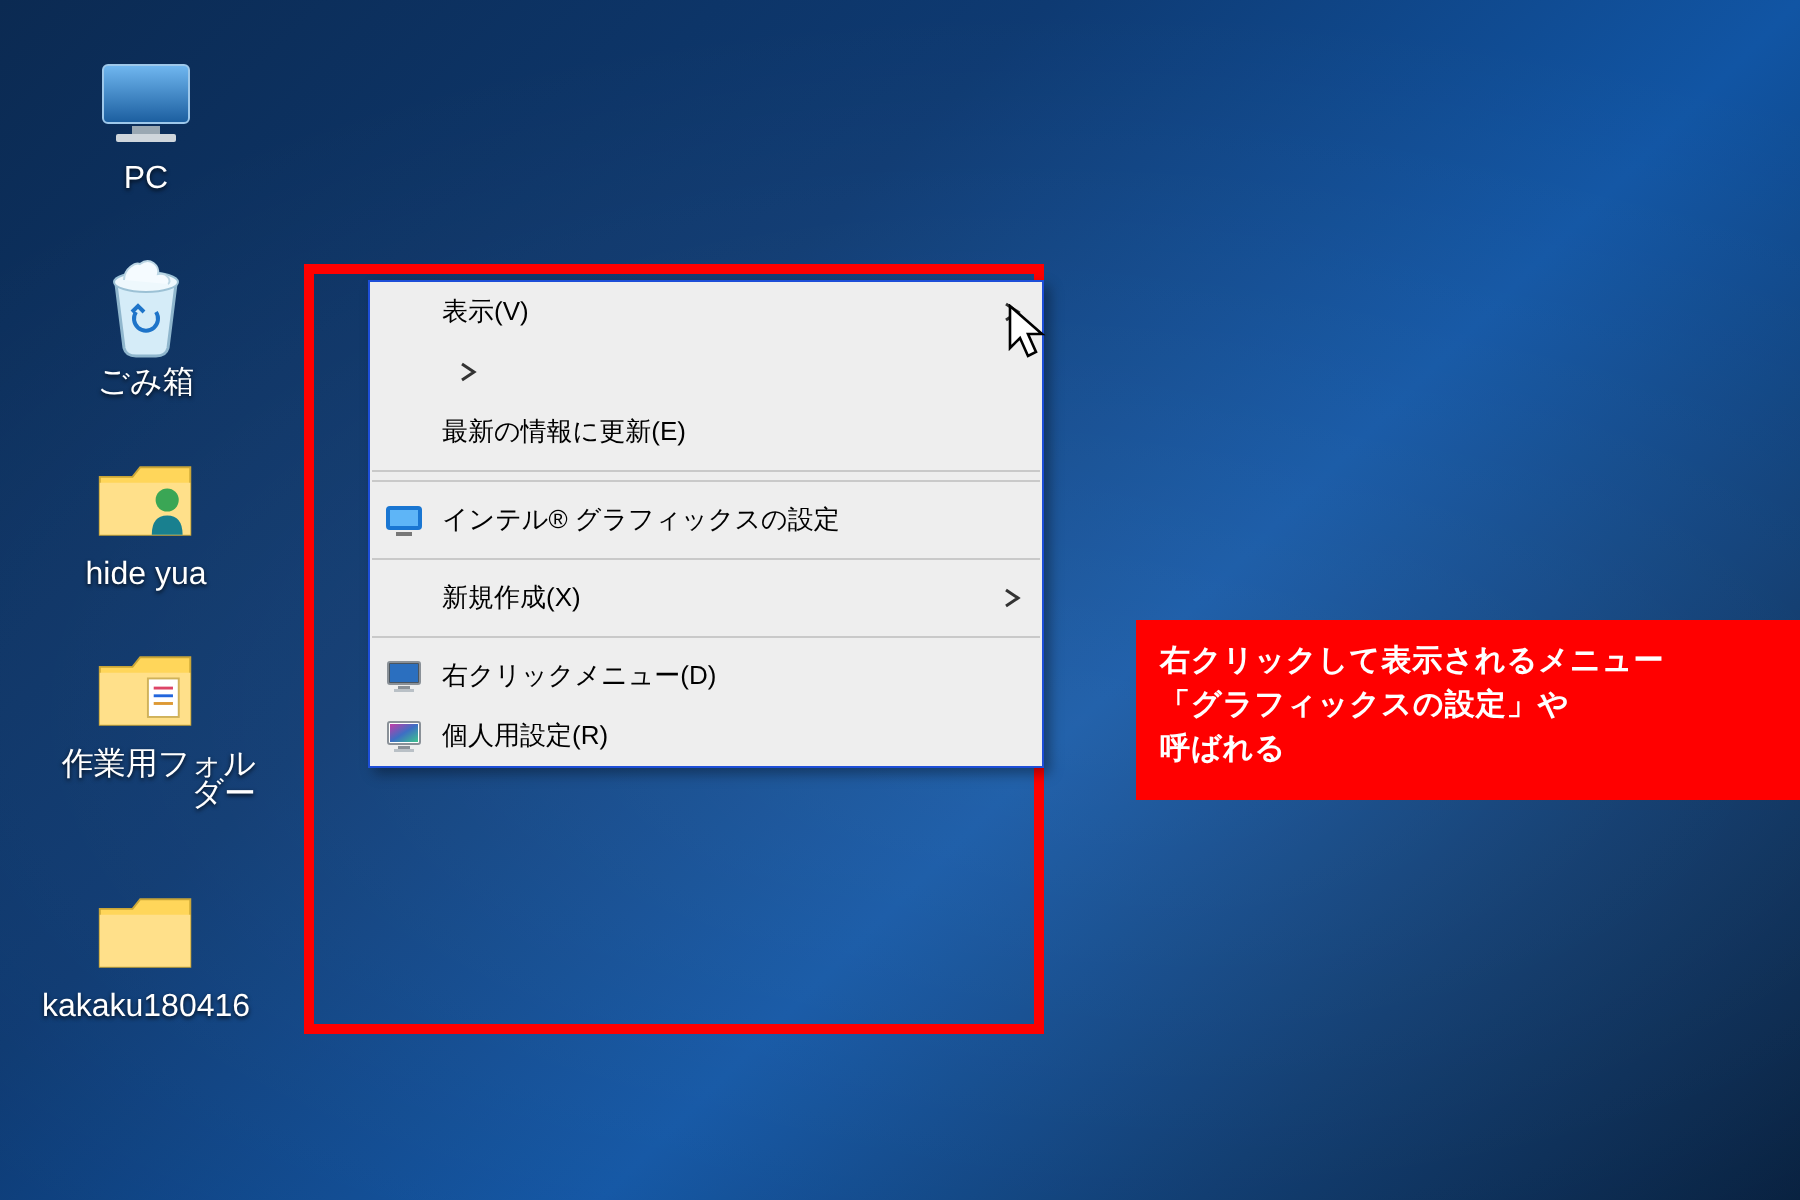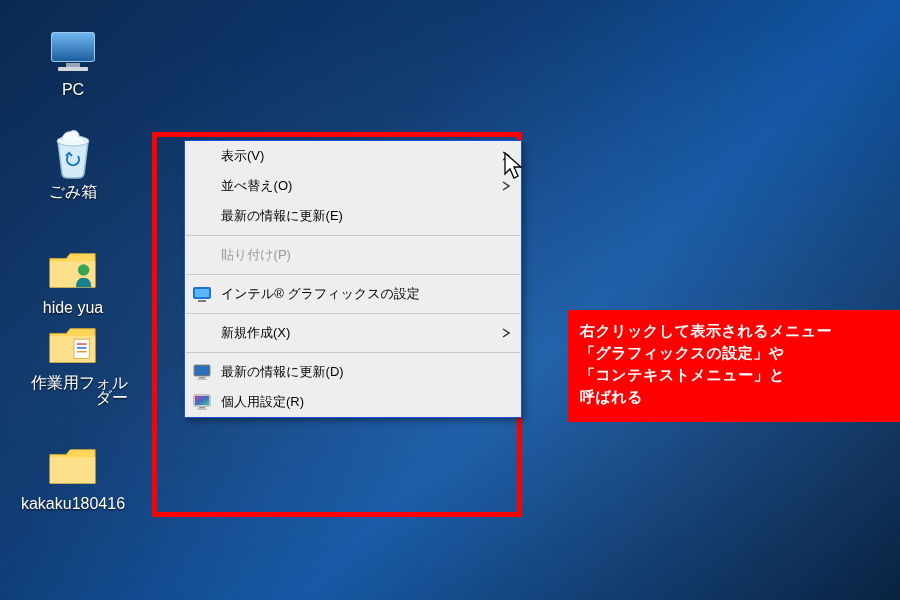--- a/index.html
+++ b/index.html
@@ -75,21 +75,21 @@
       <path d="M10 14 L40 14 L36 46 Q35 50 30 50 L20 50 Q15 50 14 46 Z" fill="#d5ecf8" stroke="#8fb6cd" stroke-width="1.5"></path>
       <ellipse cx="25" cy="13" rx="16" ry="5" fill="#eef8fd" stroke="#9cc1d5"></ellipse>
       <path d="M14 12 C14 6 20 3 22 4 C27 0 32 5 31 9 C36 8 38 13 36 14" fill="#f5fbff" stroke="#bcd6e4"></path>
       <path d="M20 28 a6 6 0 1 0 10 0" fill="none" stroke="#1e74c9" stroke-width="2"></path>
       <path d="M18 28 l3 -3 l3 3" fill="none" stroke="#1e74c9" stroke-width="2"></path>
     </svg>
   </div>
   <div class="lbl">ごみ箱</div>
 </div>
 
-<div class="desktop-icon" style="left:18px;top:244px;">
+<div class="desktop-icon" style="left:18px;top:224px;">
   <div class="ic">
     <svg width="54" height="48" viewBox="0 0 54 48">
       <path d="M3 12 L20 12 L24 7 L50 7 L50 42 L3 42 Z" fill="#ffd65a" stroke="#caa637"></path>
       <path d="M3 15 L50 15 L50 42 L3 42 Z" fill="#ffe08a"></path>
       <circle cx="38" cy="24" r="6" fill="#3aa655"></circle>
       <path d="M30 42 Q30 32 38 32 Q46 32 46 42 Z" fill="#19808f"></path>
     </svg>
   </div>
   <div class="lbl">hide yua</div>
 </div>
@@ -124,35 +124,31 @@
 
   <div class="row">
     <span class="txt">表示(V)</span>
     <span class="arrow">
       <svg width="10" height="10" viewBox="0 0 10 10">
           <path d="M2 1 L8 5 L2 9" fill="none" stroke="#333" stroke-width="1.5"></path>
         </svg>
     </span>
   </div>
   <div class="row">
-    <span class="txt">並べ替え(O)</span>
     <span class="arrow">
       <svg width="10" height="10" viewBox="0 0 10 10">
           <path d="M2 1 L8 5 L2 9" fill="none" stroke="#333" stroke-width="1.5"></path>
         </svg>
     </span>
   </div>
   <div class="row">
     <span class="txt">最新の情報に更新(E)</span>
   </div>
   <div class="sep"></div>
 
-  <div class="row disabled">
-    <span class="txt">貼り付け(P)</span>
-  </div>
   <div class="sep"></div>
 
   <div class="row">
     <span class="ic-slot">
       <svg width="20" height="20" viewBox="0 0 20 20">
           <rect x="1" y="3" width="18" height="12" rx="2" fill="#1976d2"></rect>
           <rect x="3" y="5" width="14" height="8" fill="#5eb5f7"></rect>
           <rect x="6" y="16" width="8" height="2" fill="#777"></rect>
         </svg>
     </span>
@@ -172,21 +168,21 @@
 
   <div class="row">
     <span class="ic-slot">
       <svg width="20" height="20" viewBox="0 0 20 20">
           <rect x="2" y="3" width="16" height="11" rx="1" fill="#4a5560" stroke="#8a9198"></rect>
           <rect x="3" y="4" width="14" height="9" fill="#2b6fbf"></rect>
           <rect x="7" y="15" width="6" height="1.5" fill="#8a9198"></rect>
           <rect x="5" y="16.5" width="10" height="1.5" fill="#b9c0c6"></rect>
         </svg>
     </span>
-    <span class="txt">最新の情報に更新(D)</span>
+    <span class="txt">右クリックメニュー(D)</span>
   </div>
   <div class="row">
     <span class="ic-slot">
       <svg width="20" height="20" viewBox="0 0 20 20">
           <rect x="2" y="3" width="16" height="11" rx="1" fill="#fff" stroke="#8a9198"></rect>
           <rect x="3" y="4" width="14" height="9" fill="url(#pg)"></rect>
           <rect x="7" y="15" width="6" height="1.5" fill="#8a9198"></rect>
           <rect x="5" y="16.5" width="10" height="1.5" fill="#b9c0c6"></rect>
       <defs>
             <linearGradient id="pg" x1="0" y1="0" x2="1" y2="1">
@@ -203,15 +199,14 @@
 
 <div class="cursor">
   <svg width="22" height="30" viewBox="0 0 22 30">
     <path d="M1 1 L1 22 L6 17 L10 26 L14 24 L10 15 L17 15 Z" fill="#fff" stroke="#000" stroke-width="1.3"></path>
   </svg>
 </div>
 
 <div class="anno">
   <div>右クリックして表示されるメニュー</div>
   <div>「グラフィックスの設定」や</div>
-  <div>「コンテキストメニュー」と</div>
   <div>呼ばれる</div>
 </div>
 
 </body></html>

